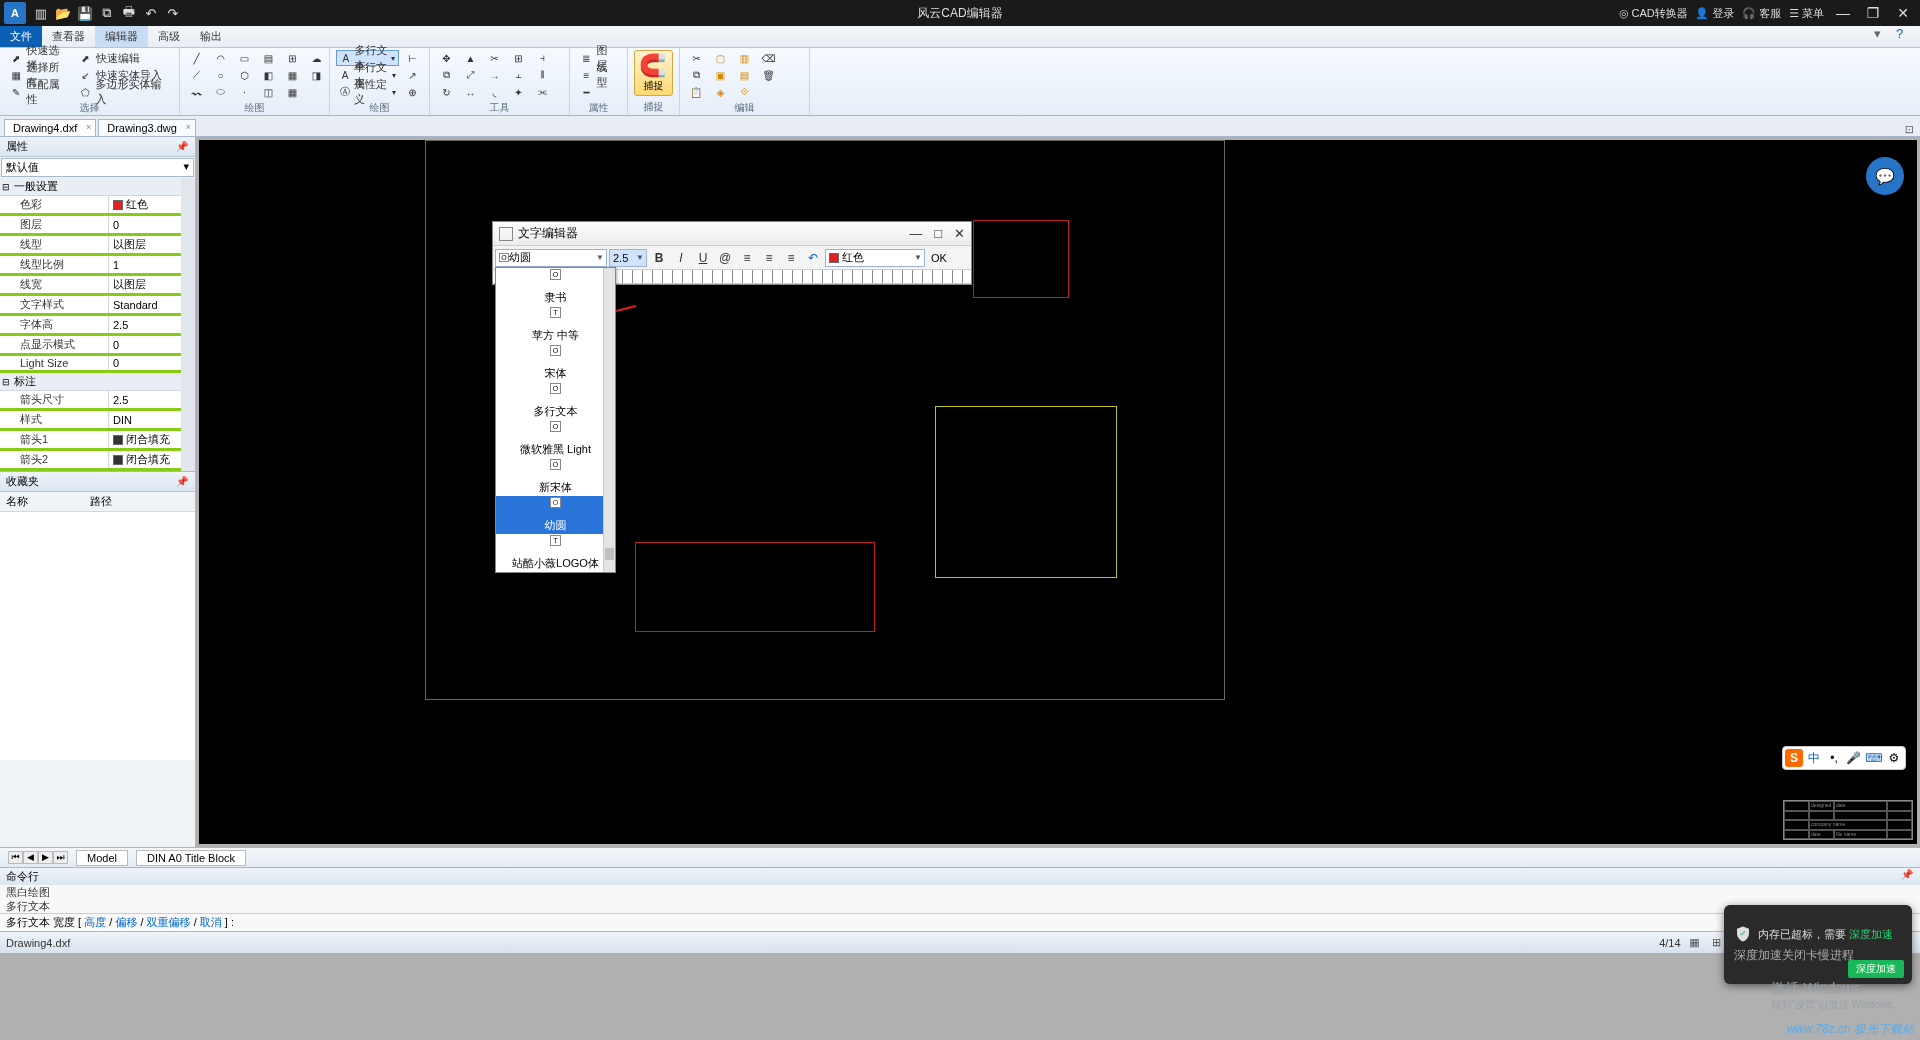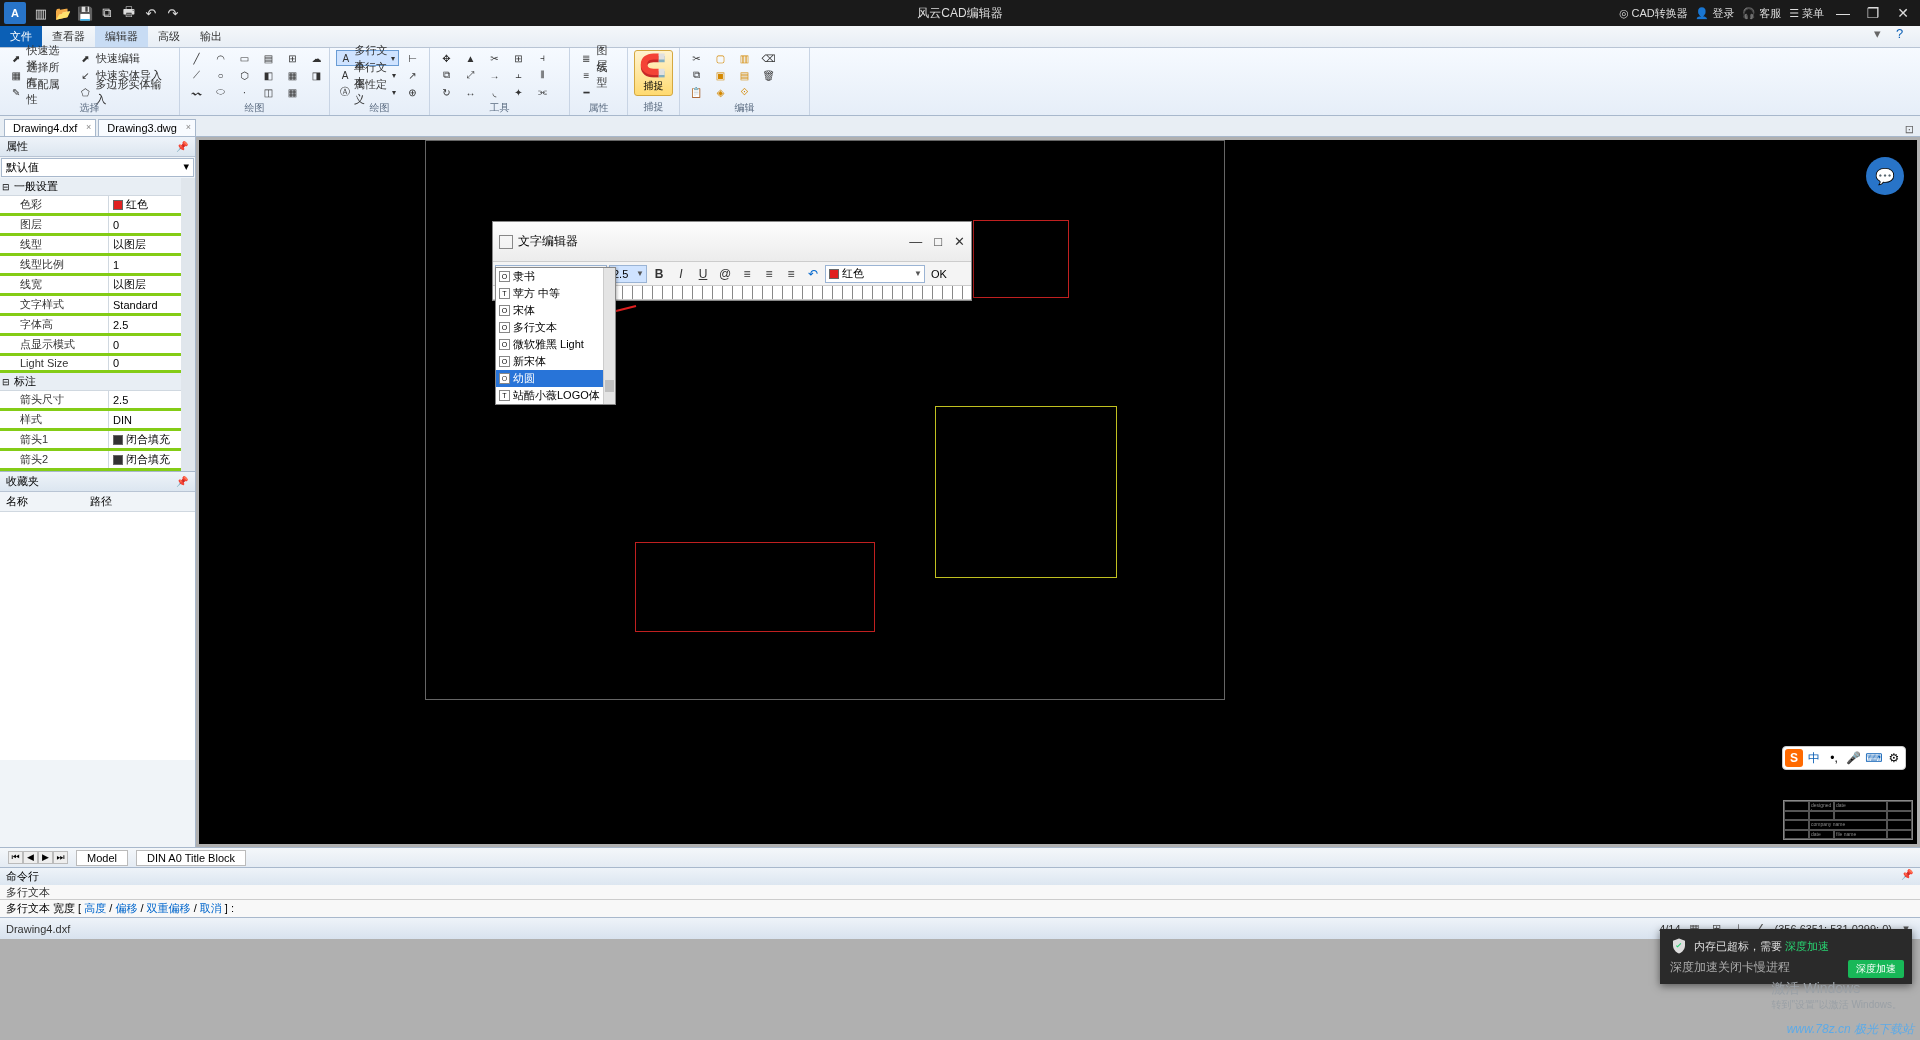--- a/index.html
+++ b/index.html
@@ -69,34 +69,34 @@
 .canvas { position: relative; width: 100%; height: 100%; background: #000; }
 .paper { position: absolute; left: 226px; top: 0; width: 800px; height: 560px; border: 1px solid #666; }
 .rect-red { position: absolute; border: 1px solid #c02020; }
 .rect-yel { position: absolute; border: 1px solid #c0c020; }
 .titleblock { position: absolute; right: 4px; bottom: 4px; width: 130px; height: 40px; border: 1px solid #888; display: grid; grid-template-columns: 25px 25px 1fr 25px; grid-template-rows: repeat(4,1fr); font-size: 5px; color: #888; }
 .titleblock div { border: 0.5px solid #555; padding: 0 1px; overflow: hidden; }
 .floatbtn { position: absolute; right: 16px; top: 20px; width: 38px; height: 38px; border-radius: 50%; background: #2874c8; box-shadow: 0 2px 6px rgba(0,0,0,.4); display: flex; align-items: center; justify-content: center; color: #fff; font-size: 16px; }
 
 
 .dlg { position: absolute; left: 296px; top: 84px; width: 480px; background: #fff; border: 1px solid #888; box-shadow: 2px 2px 8px rgba(0,0,0,.3); }
-.dlg .titleb { height: 40px; background: linear-gradient(#fdfdfd,#ececec); border-bottom: 1px solid #ccc; display: flex; align-items: center; padding: 0 6px; font-size: 12px; }
+.dlg .titleb { height: 24px; background: linear-gradient(#fdfdfd,#ececec); border-bottom: 1px solid #ccc; display: flex; align-items: center; padding: 0 6px; font-size: 12px; }
 .dlg .titleb .ico { width: 14px; height: 14px; margin-right: 5px; border: 1px solid #888; }
 .dlg .titleb .btns { margin-left: auto; display: flex; gap: 12px; font-size: 13px; color: #333; }
 .dlg .toolbar { height: 24px; border-bottom: 1px solid #ccc; display: flex; align-items: center; gap: 2px; padding: 0 2px; background: #f4f4f4; font-size: 11px; }
 .dlg .combo { border: 1px solid #9bb4d4; background: #fff; padding: 1px 14px 1px 3px; position: relative; height: 18px; display: flex; align-items: center; }
 .dlg .combo .arr { position: absolute; right: 2px; font-size: 8px; color: #555; }
 .dlg .combo.font { width: 112px; }
 .dlg .combo.size { width: 38px; background: #cfe3ff; }
 .dlg .combo.color { width: 100px; }
 .dlg .tbtn { width: 20px; height: 18px; border: 1px solid transparent; text-align: center; line-height: 16px; font-size: 12px; color: #333; }
 .dlg .ok { padding: 1px 4px; font-size: 11px; }
 .dlg .ruler { height: 14px; border-bottom: 1px solid #ccc; background: repeating-linear-gradient(90deg,#fff,#fff 9px,#888 9px,#888 10px); position: relative; }
 .dlg .dropdown { position: absolute; left: 2px; top: 45px; width: 121px; background: #fff; border: 1px solid #888; box-shadow: 1px 1px 3px rgba(0,0,0,.3); z-index: 10; }
-.dlg .dropdown .item { padding: 1px 3px; font-size: 11px; display: flex; align-items: center; gap: 3px; }
+.dlg .dropdown .item { padding: 1px 3px; font-size: 11px; display: flex; align-items: center; gap: 10px; flex-direction: column; }
 .dlg .dropdown .item.sel { background: #2874d8; color: #fff; }
 .dlg .dropdown .item .fi { width: 11px; height: 11px; border: 1px solid #888; font-size: 7px; text-align: center; line-height: 9px; }
 .dlg .dropdown .sbar { position: absolute; right: 0; top: 0; bottom: 0; width: 12px; background: #e4e4e4; border-left: 1px solid #ccc; }
 .dlg .dropdown .sbar .thumb { position: absolute; left: 1px; right: 1px; bottom: 12px; height: 12px; background: #c0c0c0; }
 .dlg .arrow-anno { position: absolute; left: 58px; top: 82px; pointer-events: none; }
 
 
 .modeltabs { height: 20px; background: linear-gradient(#f4f7fa,#e4ebf3); border-top: 1px solid #a8b8cc; display: flex; align-items: center; padding-left: 8px; gap: 8px; }
 .modeltabs .scroller { display: flex; gap: 0; }
 .modeltabs .scroller span { width: 15px; border: 1px solid #bbb; background: #eee; font-size: 9px; text-align: center; }
@@ -114,21 +114,21 @@
 .statusbar { height: 22px; background: linear-gradient(#eef3f9,#d8e2ee); border-top: 1px solid #a8b8cc; display: flex; align-items: center; font-size: 11px; padding: 0 6px; color: #333; }
 .statusbar .right { margin-left: auto; display: flex; align-items: center; gap: 6px; }
 .statusbar .sicon { width: 16px; height: 16px; display: flex; align-items: center; justify-content: center; font-size: 11px; color: #555; }
 
 
 .imefloat { position: absolute; right: 14px; top: 746px; display: flex; gap: 2px; background: #fff; border: 1px solid #ccc; border-radius: 4px; padding: 2px; box-shadow: 0 1px 4px rgba(0,0,0,.2); }
 .imefloat span { width: 18px; height: 18px; display: flex; align-items: center; justify-content: center; font-size: 12px; }
 .imefloat .logo { background: #ff6a00; color: #fff; border-radius: 3px; font-weight: bold; }
 
 
-.toast { position: absolute; right: 8px; bottom: 56px; width: 252px; background: #2a2a2a; color: #ddd; font-size: 11px; border-radius: 0; padding: 8px 10px; box-shadow: 0 2px 8px rgba(0,0,0,.5); }
+.toast { position: absolute; right: 8px; bottom: 56px; width: 188px; background: #2a2a2a; color: #ddd; font-size: 11px; border-radius: 6px; padding: 20px 10px; box-shadow: 0 2px 8px rgba(0,0,0,.5); }
 .toast .row1 { display: flex; align-items: center; gap: 6px; margin-bottom: 4px; }
 .toast .shield { width: 18px; height: 18px; }
 .toast .hl { color: #28d070; }
 .toast .btn { position: absolute; right: 8px; bottom: 6px; background: #18b858; color: #fff; padding: 2px 8px; font-size: 10px; border-radius: 2px; }
 
 .activate { position: absolute; right: 18px; bottom: 28px; color: #9aa0a6; font-size: 14px; text-align: left; }
 .activate .sub { font-size: 10px; }
 .watermark { position: absolute; right: 6px; bottom: 2px; color: #3aa8ff; font-size: 12px; opacity: .7; font-style: italic; }
 </style>
 </head>
@@ -680,20 +680,21 @@
   <div class="mtab">Model</div>
   <div class="mtab">DIN A0 Title Block</div>
 </div>
 
 <div class="cmdarea">
   <div class="hdr">
       <span>命令行</span>
       <span class="pin">📌</span>
     </div>
   <div class="hist">
+    <div>黑白绘图</div>
     <div>多行文本</div>
   </div>
   <div class="prompt">
     <span>多行文本  宽度  [ </span><span class="link">高度</span> / <span class="link">偏移</span> / <span class="link">双重偏移</span> / <span class="link">取消</span><span> ] :</span>
   </div>
 </div>
 
 <div class="statusbar">
   <span>Drawing4.dxf</span>
   <div class="right">

